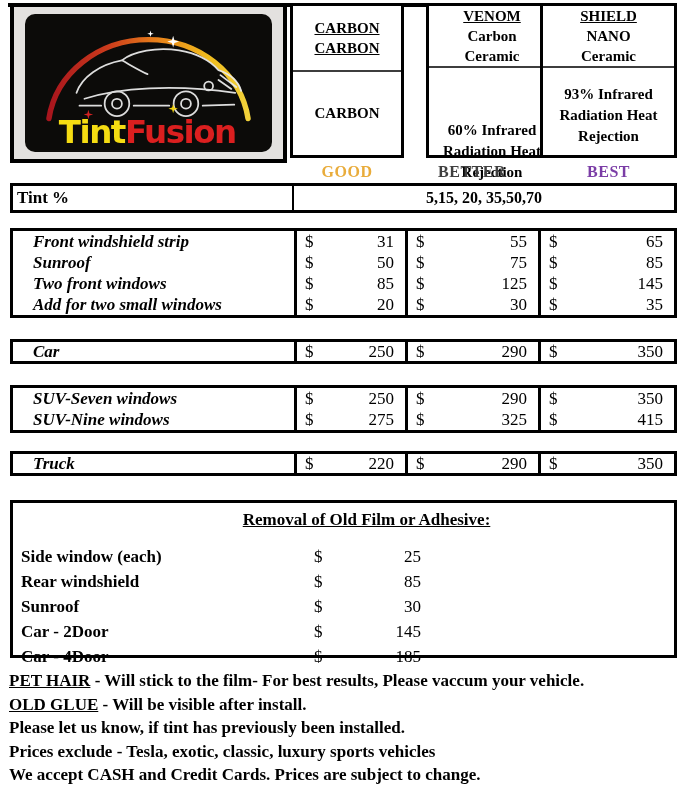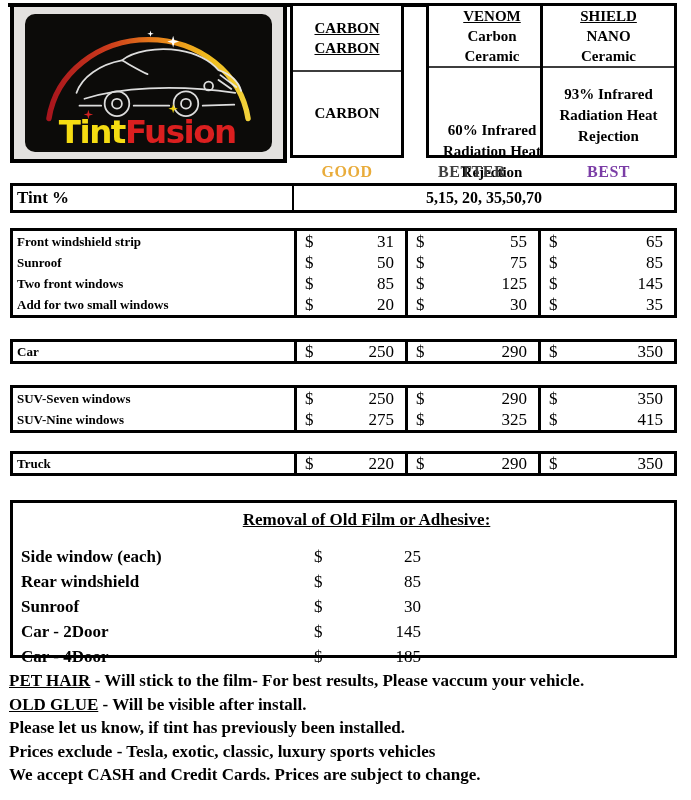--- a/index.html
+++ b/index.html
@@ -41,21 +41,21 @@
   .tint-value{flex:1;display:flex;align-items:center;justify-content:center;font-weight:bold;font-size:16px;}
 
   
   .pt{position:absolute;left:10px;width:667px;border:3px solid #000;box-sizing:border-box;
     display:flex;flex-direction:column;background:#fff;}
   .pt1{top:228px;height:90px;}
   .pt2{top:339px;height:25px;}
   .pt3{top:385px;height:48px;}
   .pt4{top:451px;height:25px;}
   .t-row{flex:1;display:grid;grid-template-columns:281px 111px 133px 1fr;}
-  .t-label{display:flex;align-items:center;padding-left:4px;font-weight:bold;font-size:13px;white-space:nowrap;}
+  .t-label{display:flex;align-items:center;padding-left:20px;font-weight:bold;font-size:17px;white-space:nowrap;font-style:italic;}
   .t-price{border-left:3px solid #000;display:flex;align-items:center;justify-content:space-between;
     padding:0 11px 0 8px;font-size:17px;}
   .t-price .cur,.t-price .amt{font-weight:normal;}
 
   
   .removal-box{position:absolute;left:10px;top:500px;width:667px;height:158px;
     border:3px solid #000;box-sizing:border-box;background:#fff;}
   .removal-title{margin-top:7px;text-align:center;font-weight:bold;font-size:17px;text-decoration:underline;padding-left:46px;}
   .removal-rows{margin-top:14px;}
   .r-row{display:grid;grid-template-columns:288px 38px 56px 1fr;height:25px;align-items:center;gap:13px;}

